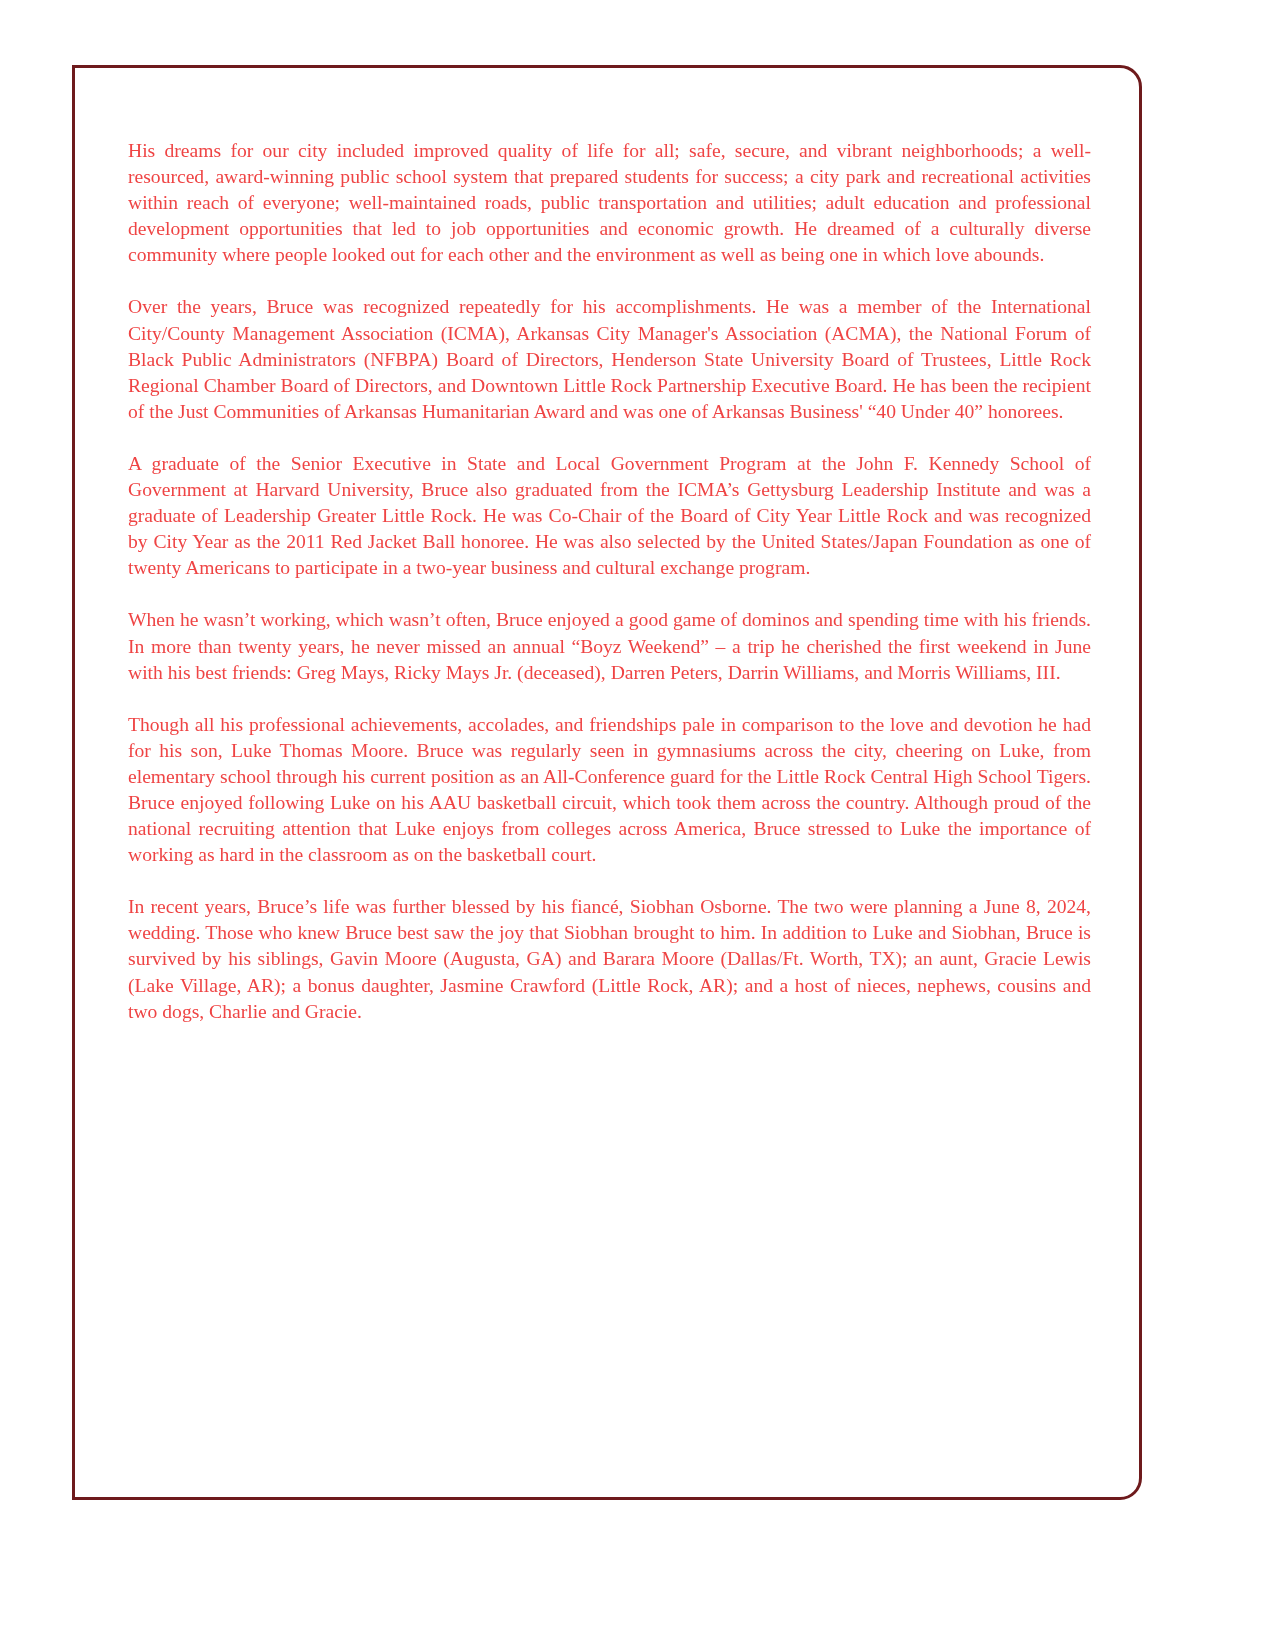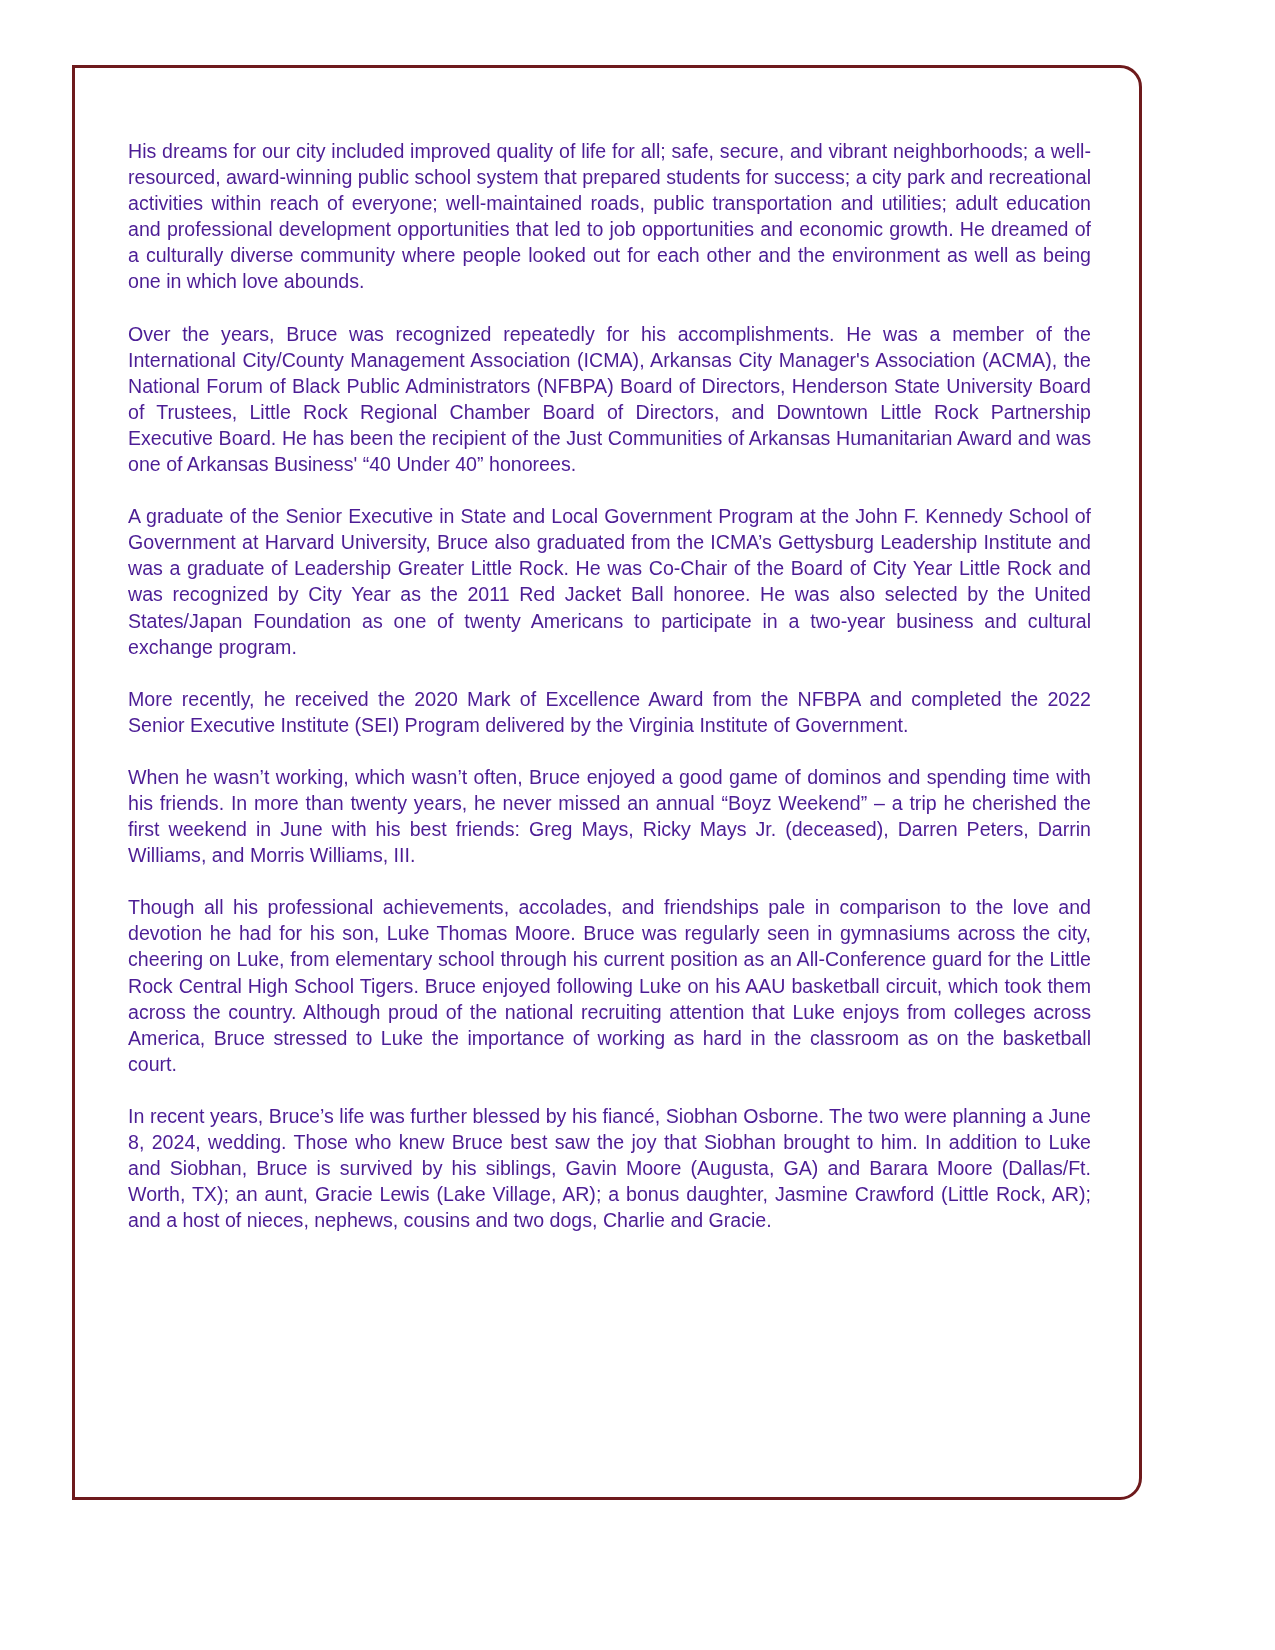--- a/index.html
+++ b/index.html
@@ -9,37 +9,36 @@
       left: 72px; top: 65px;
       width: 1070px; height: 1435px;
       border: 3.5px solid #6e1a1c;
       border-radius: 0 22px 22px 0;
       box-sizing: border-box;
     }
     .content {
       position: absolute;
       left: 128px; top: 138px;
       width: 963px;
-      font-family: Liberation Sans, sans-serif;
+      font-family: Liberation Serif, serif;
       font-size: 19.6px;
       line-height: 26.1px;
-      color: #4c1d95;
+      color: #ef4444;
     }
     .content p {
       margin: 0 0 26px 0;
       text-align: justify;
       hyphens: auto;
     }
   </style>
 </head>
 <body>
 
 <div class="frame"></div>
 
 <div class="content">
   <p>His dreams for our city included improved quality of life for all; safe, secure, and vibrant neighborhoods; a well-resourced, award-winning public school system that prepared students for success; a city park and recreational activities within reach of everyone; well-maintained roads, public transportation and utilities; adult education and professional development opportunities that led to job opportunities and economic growth. He dreamed of a culturally diverse community where people looked out for each other and the environment as well as being one in which love abounds.</p>
   <p>Over the years, Bruce was recognized repeatedly for his accomplishments. He was a member of the International City/County Management Association (ICMA), Arkansas City Manager's Association (ACMA), the National Forum of Black Public Administrators (NFBPA) Board of Directors, Henderson State University Board of Trustees, Little Rock Regional Chamber Board of Directors, and Downtown Little Rock Partnership Executive Board. He has been the recipient of the Just Communities of Arkansas Humanitarian Award and was one of Arkansas Business' “40 Under 40” honorees.</p>
   <p>A graduate of the Senior Executive in State and Local Government Program at the John F. Kennedy School of Government at Harvard University, Bruce also graduated from the ICMA’s Gettysburg Leadership Institute and was a graduate of Leadership Greater Little Rock. He was Co-Chair of the Board of City Year Little Rock and was recognized by City Year as the 2011 Red Jacket Ball honoree. He was also selected by the United States/Japan Foundation as one of twenty Americans to participate in a two-year business and cultural exchange program.</p>
-  <p>More recently, he received the 2020 Mark of Excellence Award from the NFBPA and completed the 2022 Senior Executive Institute (SEI) Program delivered by the Virginia Institute of Government.</p>
   <p>When he wasn’t working, which wasn’t often, Bruce enjoyed a good game of dominos and spending time with his friends. In more than twenty years, he never missed an annual “Boyz Weekend” – a trip he cherished the first weekend in June with his best friends: Greg Mays, Ricky Mays Jr. (deceased), Darren Peters, Darrin Williams, and Morris Williams, III.</p>
   <p>Though all his professional achievements, accolades, and friendships pale in comparison to the love and devotion he had for his son, Luke Thomas Moore. Bruce was regularly seen in gymnasiums across the city, cheering on Luke, from elementary school through his current position as an All-Conference guard for the Little Rock Central High School Tigers. Bruce enjoyed following Luke on his AAU basketball circuit, which took them across the country. Although proud of the national recruiting attention that Luke enjoys from colleges across America, Bruce stressed to Luke the importance of working as hard in the classroom as on the basketball court.</p>
   <p>In recent years, Bruce’s life was further blessed by his fiancé, Siobhan Osborne. The two were planning a June 8, 2024, wedding. Those who knew Bruce best saw the joy that Siobhan brought to him. In addition to Luke and Siobhan, Bruce is survived by his siblings, Gavin Moore (Augusta, GA) and Barara Moore (Dallas/Ft. Worth, TX); an aunt, Gracie Lewis (Lake Village, AR); a bonus daughter, Jasmine Crawford (Little Rock, AR); and a host of nieces, nephews, cousins and two dogs, Charlie and Gracie.</p>
 </div>
 
 </body></html>

